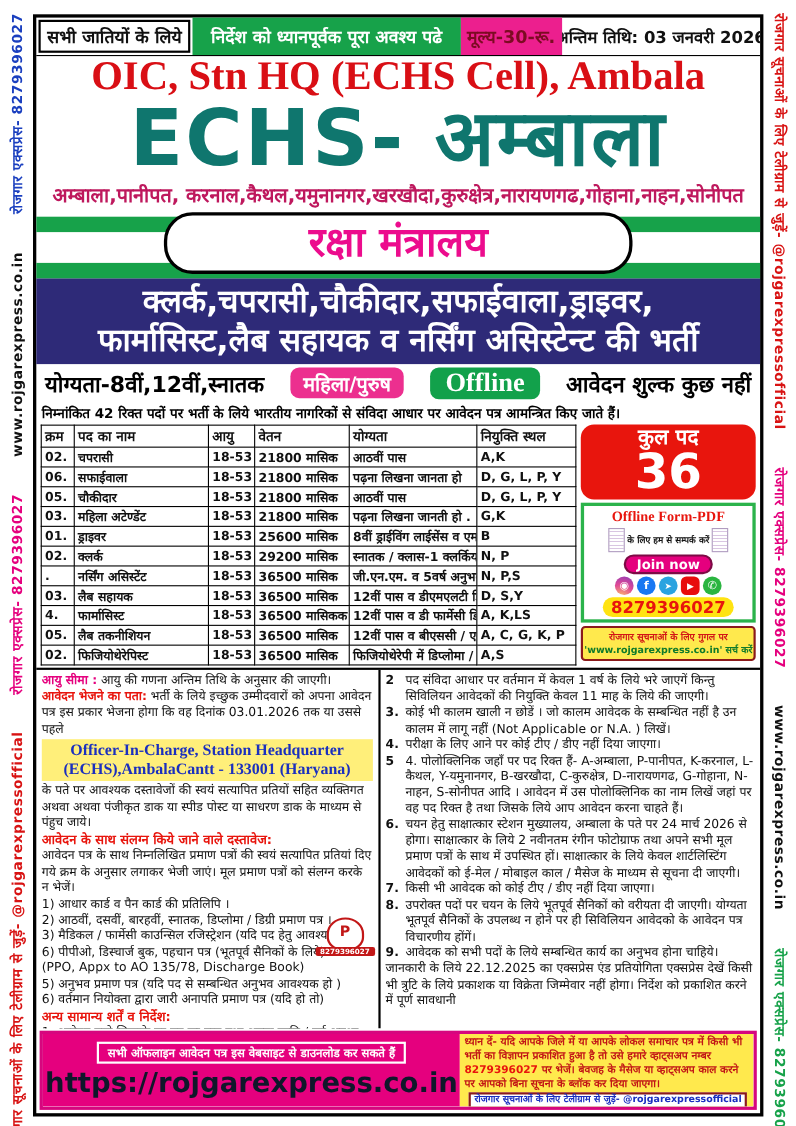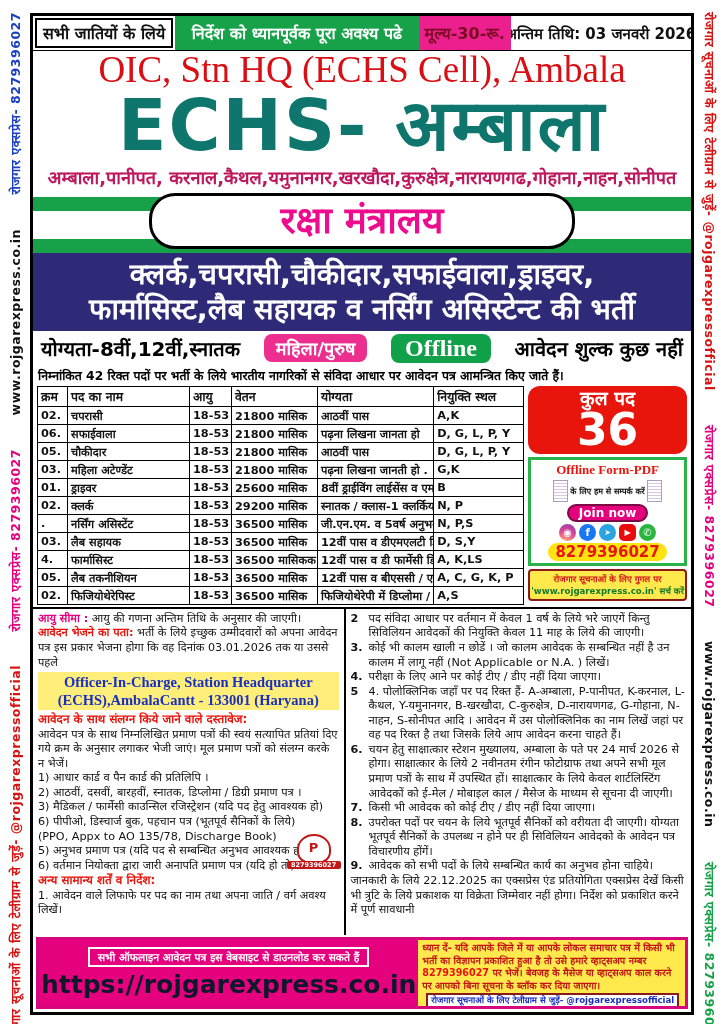--- a/index.html
+++ b/index.html
@@ -11,21 +11,21 @@
   .strip-left .seg{transform:rotate(180deg);}
   
   .main{flex:1;margin:13px 0 9px;border:3px solid #000;background:#fff;display:flex;flex-direction:column;box-sizing:border-box;min-width:0;}
   
   .topbar{display:flex;align-items:stretch;height:34px;border-bottom:1px solid #000;}
   .tb{display:flex;align-items:center;justify-content:center;font-weight:800;font-size:16px;white-space:nowrap;overflow:hidden;box-sizing:border-box;}
   .tb-castes{flex:0 0 21%;border:2px solid #000;margin:2px;color:#111;}
   .tb-note{flex:0 0 37%;background:#17a24a;color:#fff;}
   .tb-price{flex:0 0 14%;background:#ec1f8e;color:#7c0b22;}
   .tb-date{flex:1;color:#111;font-size:15px;}
-  .org{color:#d90f15;font-family:"Liberation Serif","DejaVu Serif",serif;font-weight:400;font-size:37px;line-height:1.05;text-align:center;white-space:nowrap;overflow:hidden;}
+  .org{color:#d90f15;font-family:"Liberation Serif","DejaVu Serif",serif;font-weight:700;font-size:37px;line-height:1.05;text-align:center;white-space:nowrap;overflow:hidden;}
   .echs{color:#0f766e;font-weight:900;font-size:71px;line-height:1.02;text-align:center;letter-spacing:2px;white-space:nowrap;overflow:hidden;}
   .cities{color:#be185d;font-weight:800;font-size:18px;text-align:center;white-space:nowrap;overflow:hidden;padding:3px 12px 4px;}
   
   .ministry-wrap{position:relative;height:60px;}
   .gband{position:absolute;left:0;right:0;height:14px;background:#17a24a;}
   .gband.top{top:4px}.gband.bot{bottom:0}
   .ministry-box{position:relative;z-index:1;margin:0 auto;width:420px;border:3px solid #000;border-radius:26px;background:#fff;color:#ec0c8d;font-weight:900;font-size:37px;line-height:1.35;text-align:center;white-space:nowrap;overflow:hidden;}
   .posts{background:#2e2a78;color:#fff;font-weight:900;font-size:29px;line-height:1.2;text-align:center;padding:4px 2px;white-space:nowrap;overflow:hidden;}
   .qualrow{display:flex;align-items:center;justify-content:space-between;padding:3px 8px;gap:6px;}
   .qual,.fee{font-weight:900;font-size:20px;white-space:nowrap;}
@@ -284,20 +284,21 @@
     </div>
 
     <div class="notes">
       <div class="ncol ncol-left">
         <div><span class="lbl-mag">आयु सीमा :</span> <span>आयु की गणना अन्तिम तिथि के अनुसार की जाएगी।</span></div>
         <div><span class="lbl-red">आवेदन भेजने का पता:</span> <span>भर्ती के लिये इच्छुक उम्मीदवारों को अपना आवेदन पत्र इस प्रकार भेजना होगा कि वह दिनांक 03.01.2026 तक या उससे पहले</span></div>
         <div class="addr">
           <div>Officer-In-Charge, Station Headquarter</div>
           <div>(ECHS),AmbalaCantt - 133001 (Haryana)</div>
         </div>
+        <div>के पते पर आवश्यक दस्तावेजों की स्वयं सत्यापित प्रतियों सहित व्यक्तिगत अथवा अथवा पंजीकृत डाक या स्पीड पोस्ट या साधरण डाक के माध्यम से पंहुच जाये।</div>
         <div class="term-head">आवेदन के साथ संलग्न किये जाने वाले दस्तावेज:</div>
         <div>आवेदन पत्र के साथ निम्नलिखित प्रमाण पत्रों की स्वयं सत्यापित प्रतियां दिए गये क्रम के अनुसार लगाकर भेजी जाएं। मूल प्रमाण पत्रों को संलग्न करके न भेजें।</div>
         <div>
 
         <div class="doc-item">1)  आधार कार्ड व पैन कार्ड की प्रतिलिपि ।</div>
             <div class="doc-item">2)  आठवीं, दसवीं, बारहवीं, स्नातक, डिप्लोमा / डिग्री प्रमाण पत्र ।</div>
             <div class="doc-item">3)  मैडिकल / फार्मेसी काउन्सिल रजिस्ट्रेशन (यदि पद हेतु आवश्यक हो)</div>
             <div class="doc-item">6)  पीपीओ, डिस्चार्ज बुक, पहचान पत्र (भूतपूर्व सैनिकों के लिये)</div>
             <div class="doc-item">     (PPO, Appx to AO 135/78, Discharge Book)</div>
             <div class="doc-item">5)  अनुभव प्रमाण पत्र (यदि पद से सम्बन्धित अनुभव आवश्यक हो )</div>

